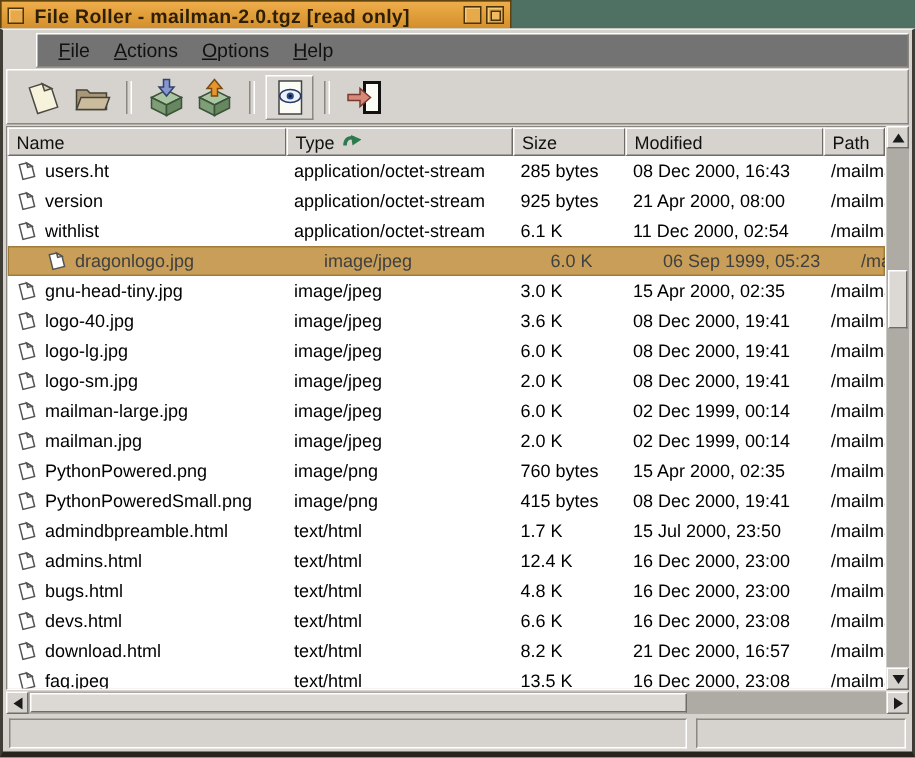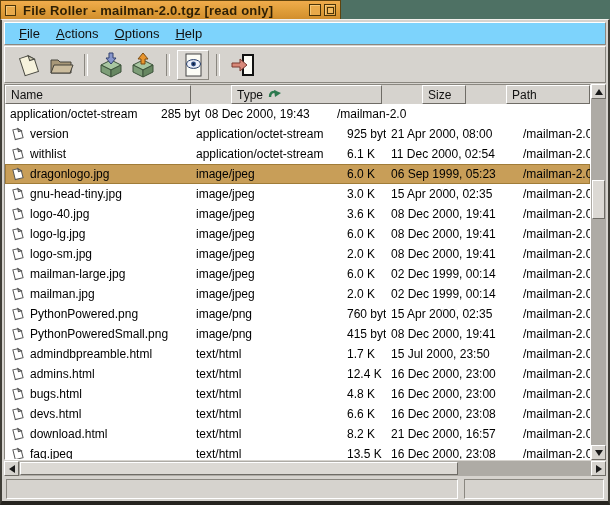--- a/index.html
+++ b/index.html
@@ -22,50 +22,50 @@
   .window{position:absolute;left:0;top:19px;width:610px;height:486px;box-sizing:border-box;
     background:#D6D3CE;border-left:2px solid #3f3d36;border-right:2px solid #3f3d36;
     border-bottom:4px solid #26241f;border-top:1px solid #F2F0EC;
     padding:2px 2px 2px 2px;display:flex;flex-direction:column;}
 
   .bevel-up{border-top:1px solid #FFFFFF;border-left:1px solid #FFFFFF;
     border-right:1px solid #8a8780;border-bottom:1px solid #8a8780;}
 
   
   .menubar{height:23px;box-sizing:border-box;display:flex;align-items:center;padding-left:6px;
-    background:#7dd3fc;margin-bottom:1px;}
+    background:#737373;margin-bottom:1px;margin-left:20px;}
   .menu-item{font-size:13px;color:#111;padding:3px 8px;cursor:default;}
   .menu-item u{text-decoration:underline;}
 
   
   .toolbar{height:37px;box-sizing:border-box;display:flex;align-items:center;padding:0 8px;
     background:#D6D3CE;margin-bottom:1px;}
   .tb-btn{width:32px;height:30px;display:flex;align-items:center;justify-content:center;background:transparent;border:none;padding:0;}
   .tb-btn.framed{box-sizing:border-box;border:1px solid #8a8780;border-top-color:#fff;border-left-color:#fff;background:#DAD7D2;}
   .tb-sep{width:2px;height:22px;margin:0 7px;border-left:1px solid #8a8780;border-right:1px solid #fff;}
 
   
   .table-zone{flex:1;display:flex;flex-direction:column;min-height:0;}
   .table-row-zone{flex:1;display:flex;min-height:0;}
   .list-frame{flex:1;display:flex;flex-direction:column;box-sizing:border-box;
     border:1px solid #8a8780;border-right-color:#fff;border-bottom-color:#fff;min-width:0;}
-  .hdr{display:flex;height:19px;flex:0 0 auto;background:#D6D3CE;gap:40px;}
+  .hdr{display:flex;height:19px;flex:0 0 auto;background:#D6D3CE;}
   .hdr-cell{box-sizing:border-box;display:flex;align-items:center;padding:0 5px;font-size:12px;color:#111;
     border-top:1px solid #fff;border-left:1px solid #fff;border-right:1px solid #6f6c66;border-bottom:1px solid #6f6c66;
     white-space:nowrap;overflow:hidden;background:#D6D3CE;}
   .c0{width:186px;flex:0 0 auto;}
   .c1{width:151px;flex:0 0 auto;}
-  .c2{width:44px;flex:0 0 auto;}
+  .c2{width:75px;flex:0 0 auto;}
   .c3{width:132px;flex:0 0 auto;}
   .c4{flex:1;min-width:0;}
   .viewport{flex:1;background:#fff;overflow:hidden;position:relative;}
   .frow{display:flex;height:20px;align-items:center;font-size:12px;color:#000;white-space:nowrap;}
   .frow .cell{box-sizing:border-box;padding:0 5px;overflow:hidden;white-space:nowrap;}
   .frow .name-cell{display:flex;align-items:center;gap:6px;padding-left:6px;}
-  .frow.selected{background:var(--selection,#C89E58);color:#000000;box-shadow:inset 0 0 0 1px #a07c38;}
+  .frow.selected{background:var(--selection,#C89E58);color:#404040;box-shadow:inset 0 0 0 1px #a07c38;padding-left:20px;}
   .file-ico{flex:0 0 auto;display:inline-flex;}
 
   
   .vscroll{width:15px;flex:0 0 auto;background:#AEABA5;position:relative;box-sizing:border-box;}
   .hscroll{height:15px;flex:0 0 auto;background:#AEABA5;position:relative;box-sizing:border-box;margin-top:1px;}
   .sb-btn{position:absolute;width:15px;height:15px;background:#D6D3CE;box-sizing:border-box;
     border-top:1px solid #fff;border-left:1px solid #fff;border-right:1px solid #6f6c66;border-bottom:1px solid #6f6c66;
     display:flex;align-items:center;justify-content:center;}
   .vscroll .up{top:0;left:0;}
   .vscroll .down{bottom:0;left:0;}
@@ -183,29 +183,43 @@
               <span class="file-ico" style="margin-left:5px;">
                 <svg width="13" height="12" viewBox="0 0 13 12">
                     <path d="M2 8 Q2 2 8 3" fill="none" stroke="#2d7a4f" stroke-width="2.4"></path>
                     <polygon points="6,1 13,4 7,8" fill="#2d7a4f"></polygon>
                   </svg>
               </span>
             </div>
             <div class="hdr-cell c2">
                 <span>Size</span>
               </div>
+            <div class="hdr-cell c3">
+                <span>Modified</span>
+              </div>
             <div class="hdr-cell c4">
                 <span>Path</span>
               </div>
           </div>
           <div class="viewport">
               <div class="frow">
+                <div class="cell c0 name-cell">
+                  <span class="file-ico">
+                    <svg width="13" height="14" viewBox="0 0 13 14">
+                      <g transform="rotate(-14 6 7)">
+                        <path d="M3 2 L8 2 L11 5 L11 12 L3 12 Z" fill="#fff" stroke="#555"></path>
+                        <path d="M8 2 L8 5 L11 5 Z" fill="#ddd" stroke="#555"></path>
+                      </g>
+                    </svg>
+                  </span>
+                  <span>users.ht</span>
+                </div>
                 <div class="cell c1">application/octet-stream</div>
                 <div class="cell c2">285 bytes</div>
-                <div class="cell c3">08 Dec 2000, 19:43</div>
+                <div class="cell c3">08 Dec 2000, 16:43</div>
                 <div class="cell c4">/mailman-2.0</div>
               </div>
               <div class="frow">
                 <div class="cell c0 name-cell">
                   <span class="file-ico">
                     <svg width="13" height="14" viewBox="0 0 13 14">
                       <g transform="rotate(-14 6 7)">
                         <path d="M3 2 L8 2 L11 5 L11 12 L3 12 Z" fill="#fff" stroke="#555"></path>
                         <path d="M8 2 L8 5 L11 5 Z" fill="#ddd" stroke="#555"></path>
                       </g>

